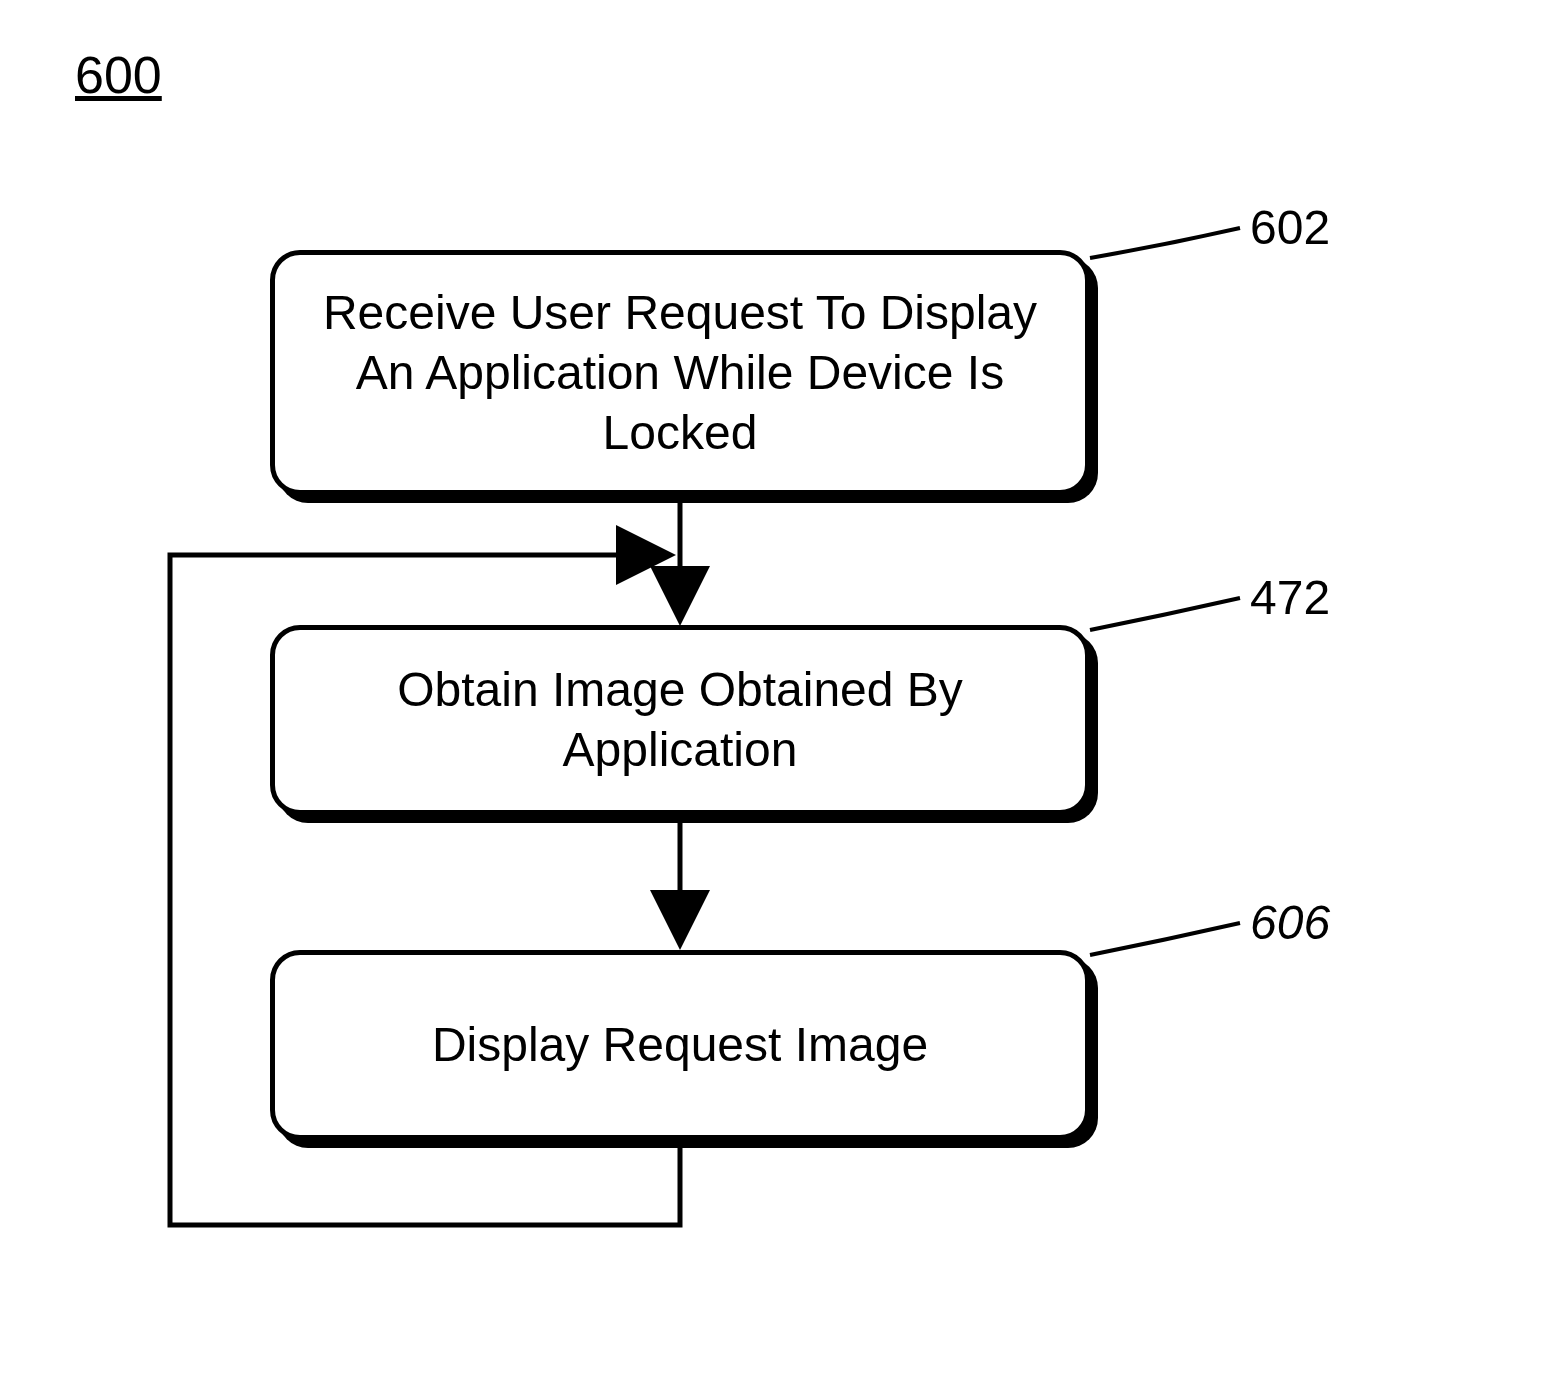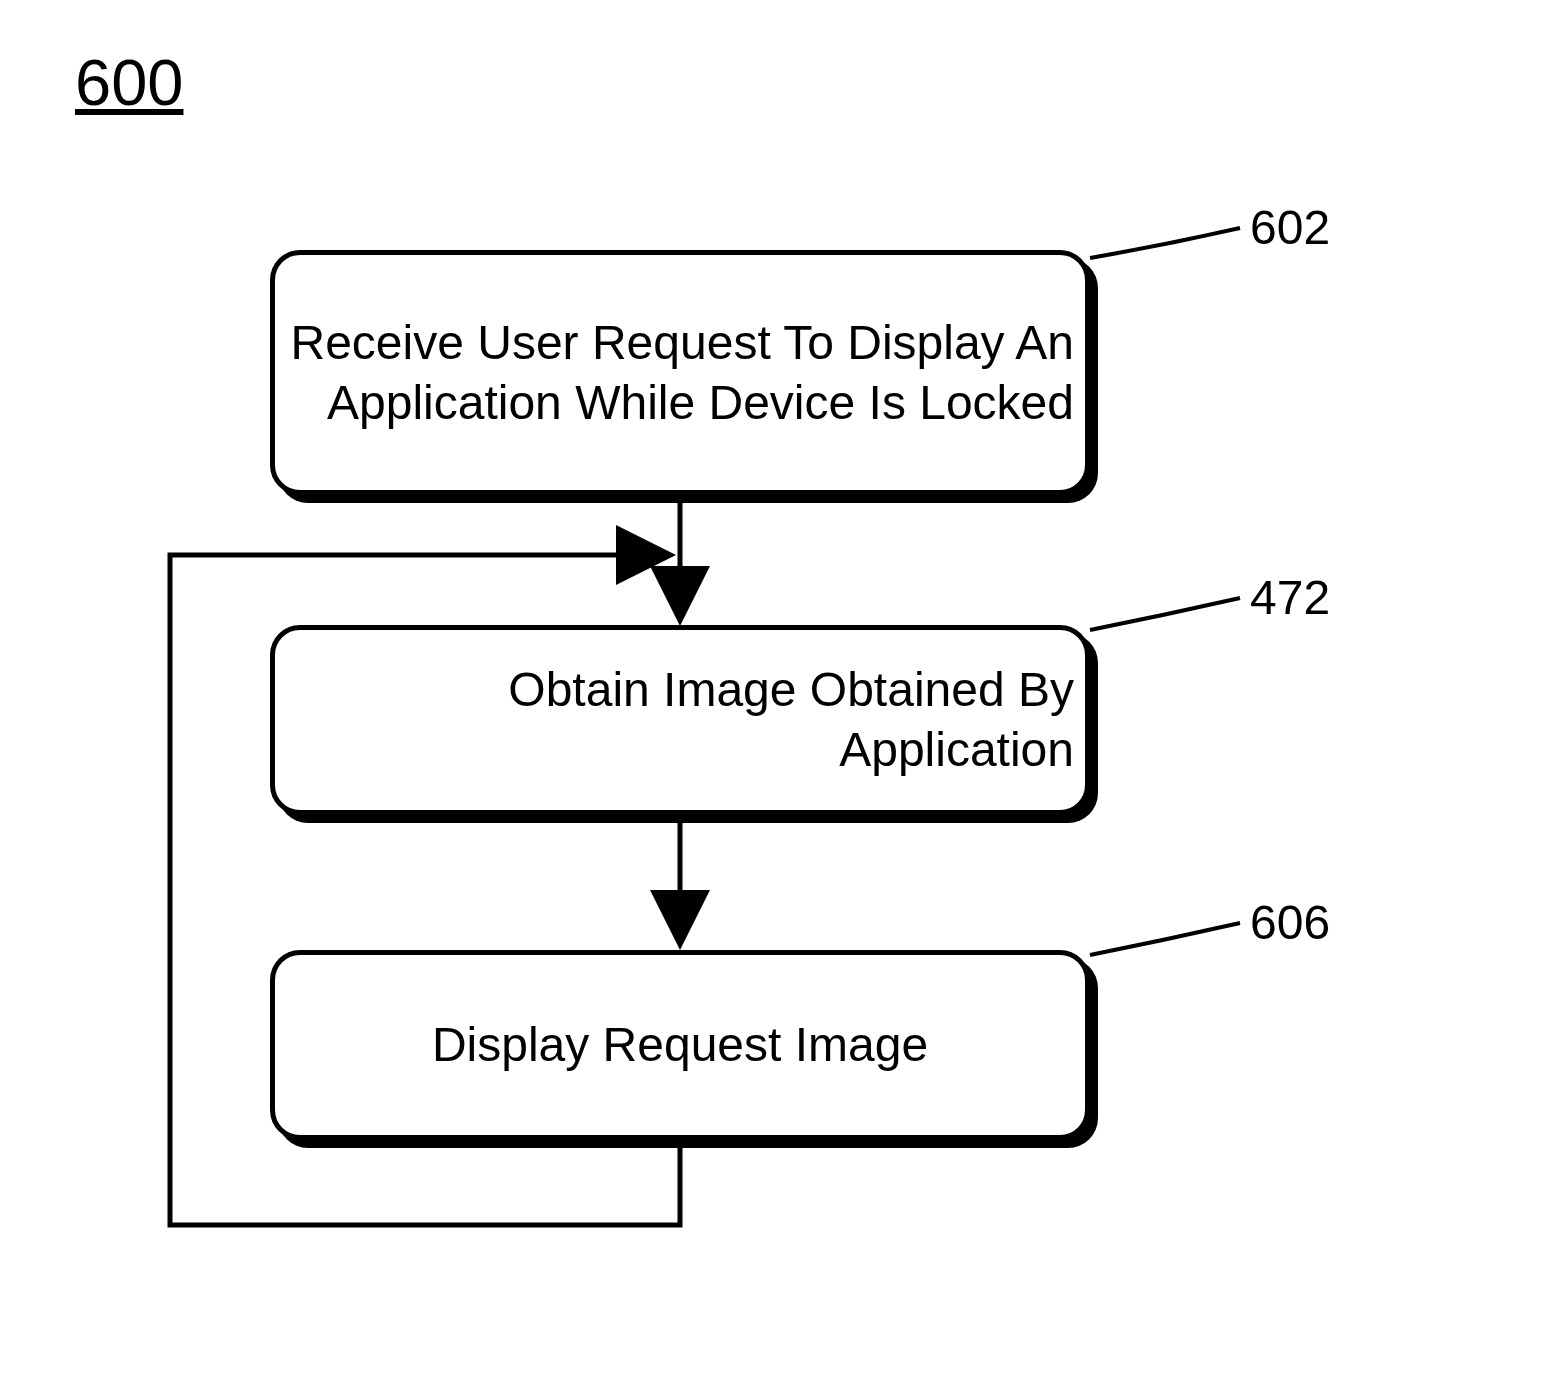--- a/index.html
+++ b/index.html
@@ -8,37 +8,37 @@
       background: white;
       font-family: Arial, Helvetica, sans-serif;
     }
     .container {
       position: relative;
       width: 1552px;
       height: 1390px;
     }
     .figure-number {
       position: absolute;
-      font-size: 65px;
+      font-size: 52px;
       text-decoration: underline;
       left: 75px;
       top: 45px;
     }
     .box {
       position: absolute;
       border: 5px solid black;
       border-radius: 30px;
       background: white;
       box-shadow: 8px 8px 0 black;
       display: flex;
       align-items: center;
       justify-content: center;
-      text-align: right;
+      text-align: center;
       box-sizing: border-box;
-      padding: 18px 11px;
+      padding: 18px 44px;
     }
     .box-text {
       font-size: 48px;
       line-height: 1.25;
     }
     .ref-label {
       position: absolute;
       font-size: 48px;
     }
     svg.overlay {
@@ -63,21 +63,21 @@
   <div class="ref-label" style="left:1250px; top:200px;">602</div>
 
   <div class="box" style="left:270px; top:625px; width:820px; height:190px;">
     <div class="box-text">Obtain Image Obtained By Application</div>
   </div>
   <div class="ref-label" style="left:1250px; top:570px;">472</div>
 
   <div class="box" style="left:270px; top:950px; width:820px; height:190px;">
     <div class="box-text">Display Request Image</div>
   </div>
-  <div class="ref-label" style="left:1250px; top:895px;">606</div>
+  <div class="ref-label" style="left:1250px; top:895px;font-style:italic;">606</div>
 
   <svg class="overlay">
     <defs>
       <marker id="arrowhead" markerWidth="12" markerHeight="12" refX="10" refY="6" orient="auto">
         <path d="M0,0 L12,6 L0,12 Z" fill="black"></path>
       </marker>
     </defs>
 
     <line x1="680" y1="503" x2="680" y2="616" stroke="black" stroke-width="5" marker-end="url(#arrowhead)"></line>
 

